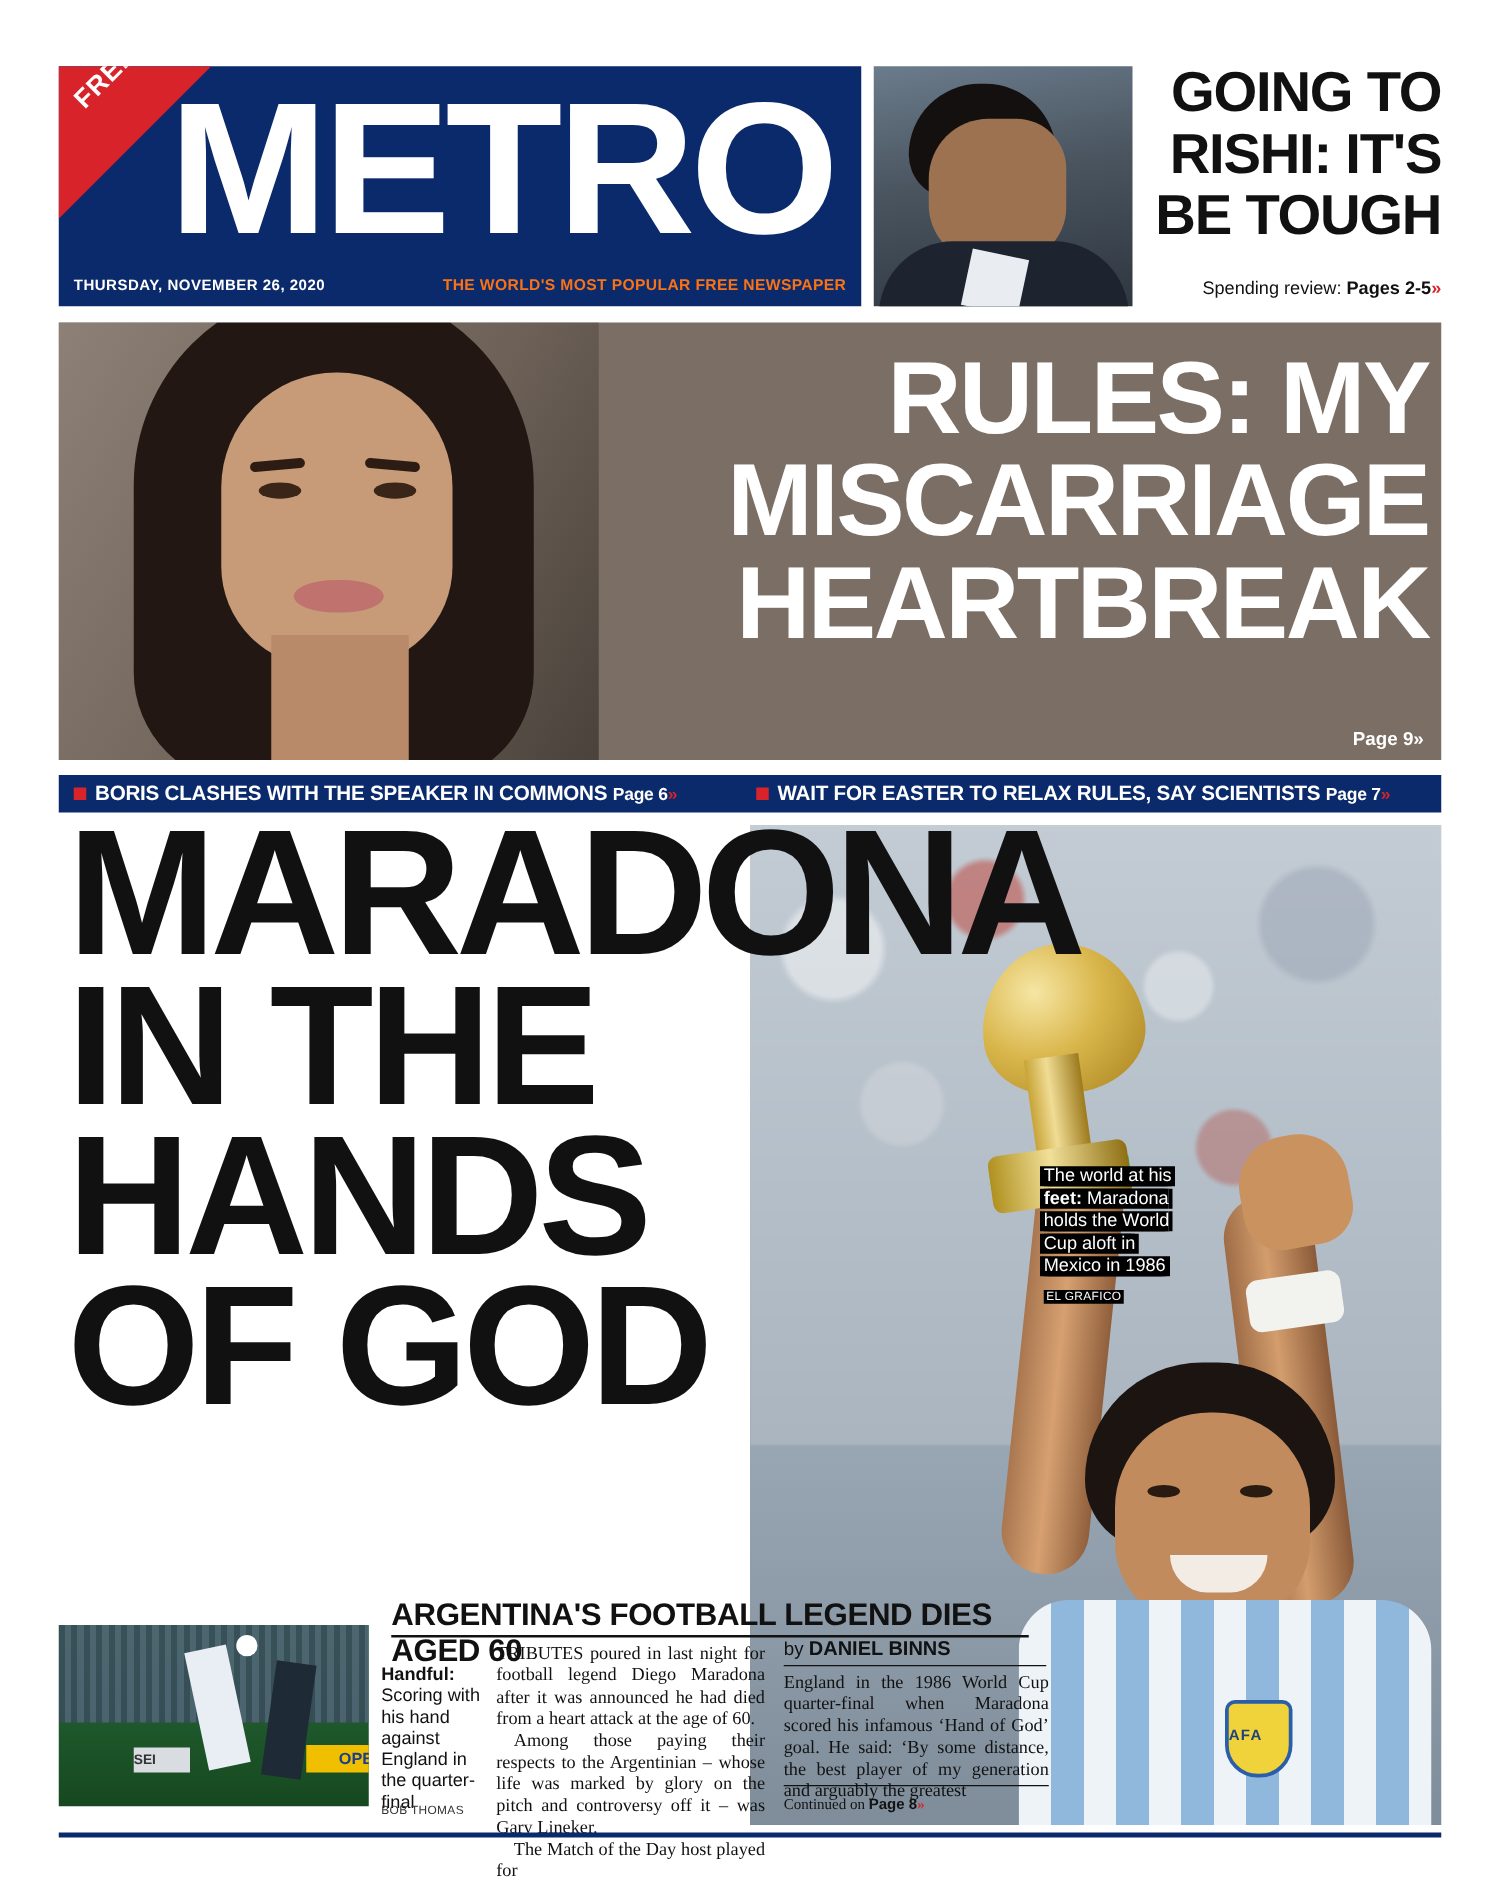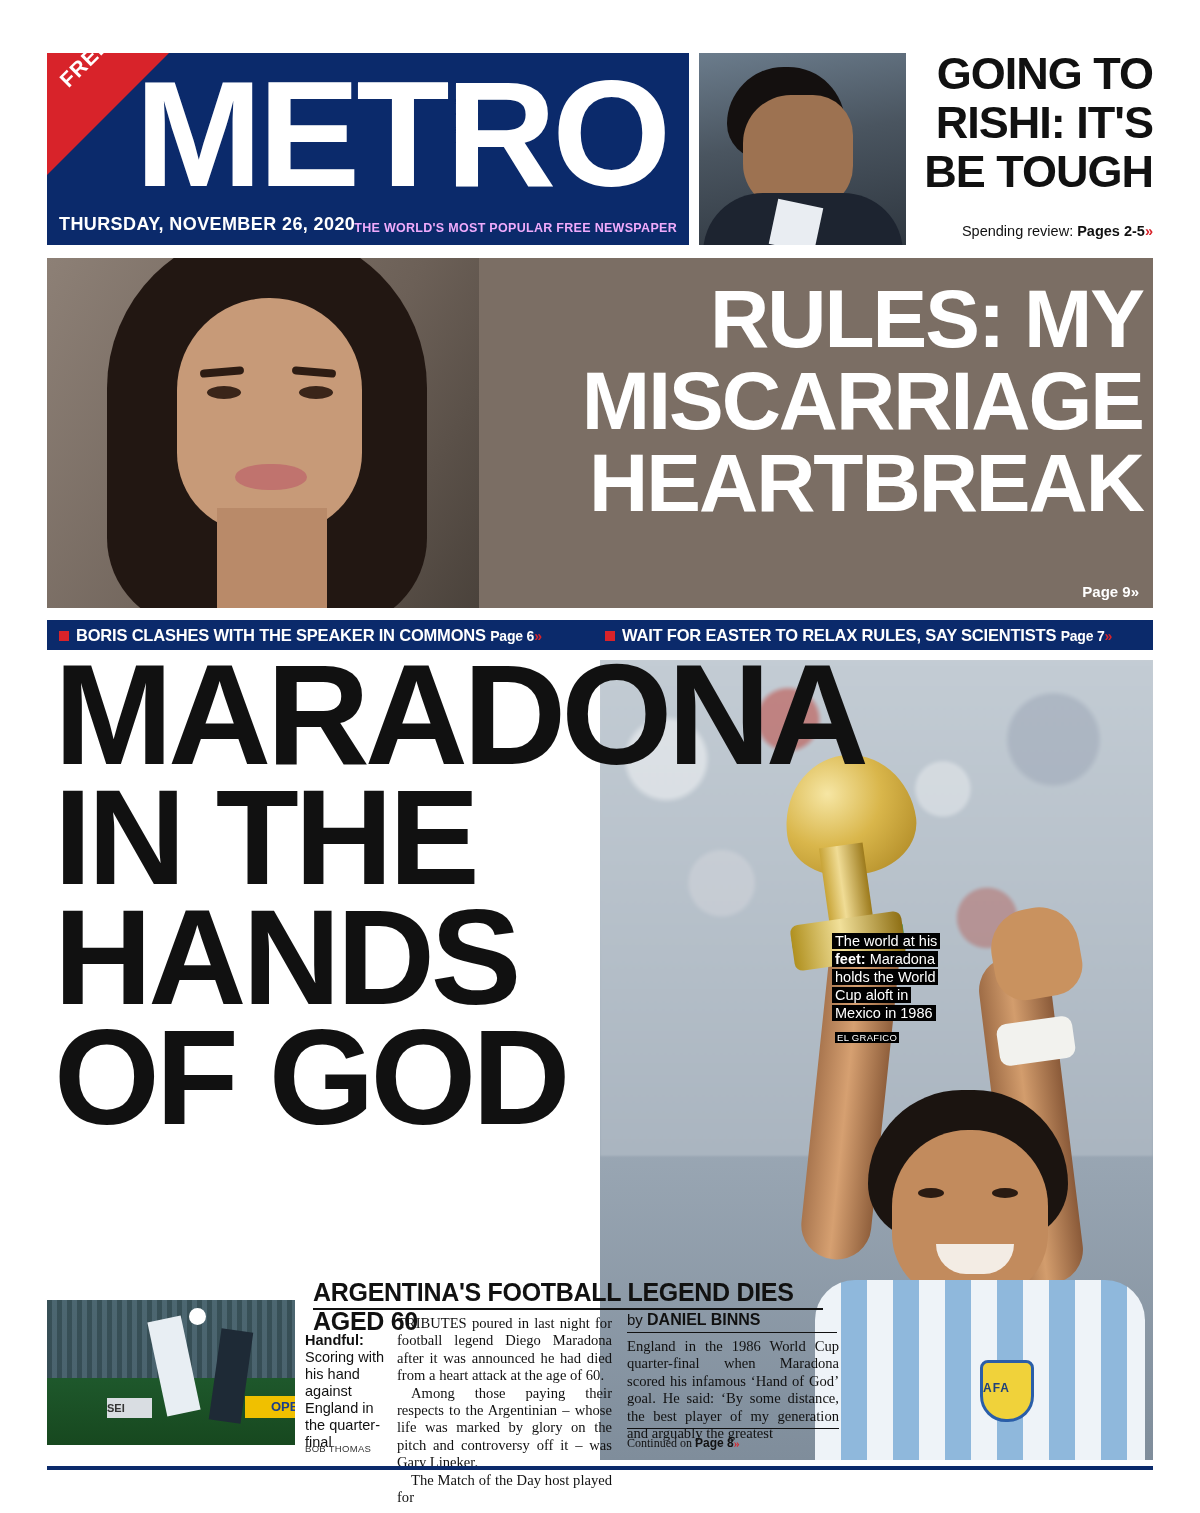--- a/index.html
+++ b/index.html
@@ -62,28 +62,28 @@
     line-height: 150px;
     letter-spacing: -4px;
     font-stretch: condensed;
     transform: scaleX(1.02);
     transform-origin: left top;
   }
   .masthead-date {
     position: absolute;
     left: 12px; bottom: 10px;
     color: #ffffff;
-    font-size: 18px;
+    font-size: 12px;
     font-weight: bold;
     letter-spacing: 0.4px;
   }
   .masthead-slogan {
     position: absolute;
     right: 12px; bottom: 10px;
-    color: #f0abfc;
+    color: #f97316;
     font-size: 12.5px;
     font-weight: bold;
     letter-spacing: 0.3px;
   }
 
   .rishi-photo {
     position: absolute;
     left: 652px; top: 0;
     width: 207px; height: 192px;
     background: linear-gradient(170deg,#6b7c8c 0%,#4a5560 45%,#2f3740 100%);

